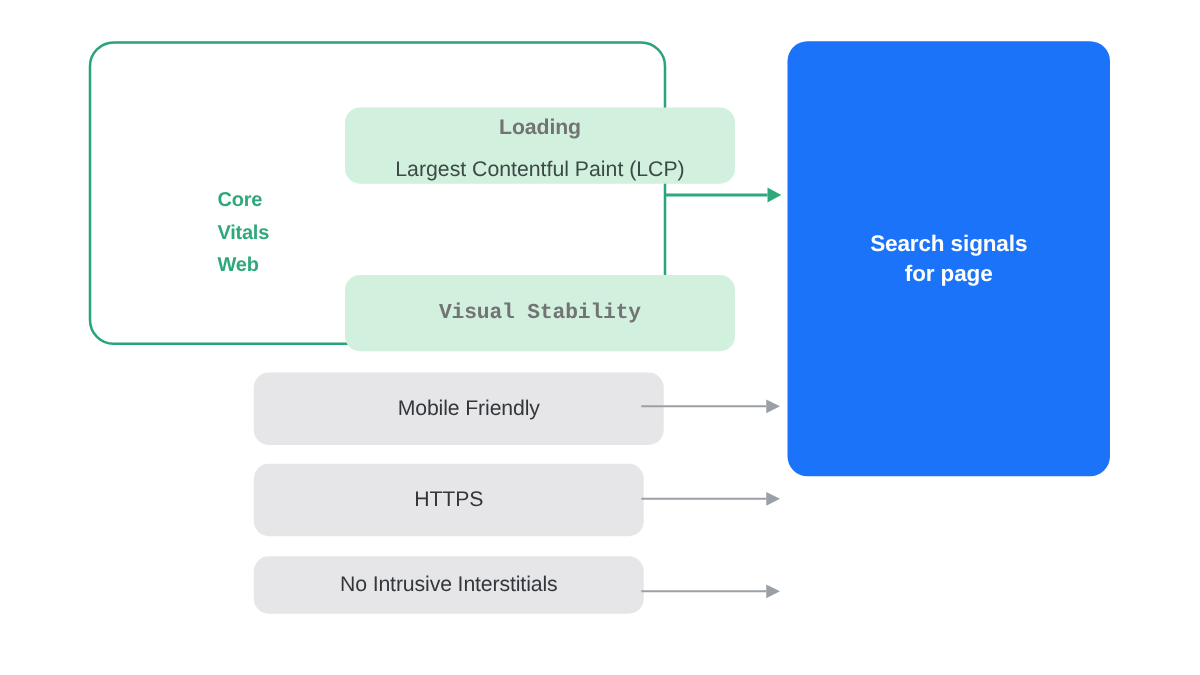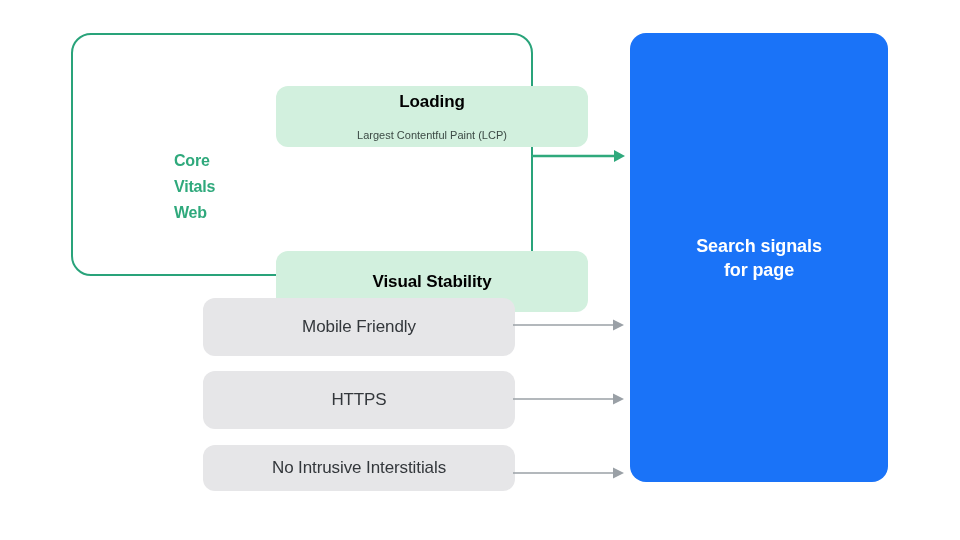--- a/index.html
+++ b/index.html
@@ -54,65 +54,65 @@
     height: 61px;
     background: #D2F0DE;
     border-radius: 12px;
     box-sizing: border-box;
     display: flex;
     flex-direction: column;
     align-items: center;
     justify-content: center;
   }
   .chip-title {
-    color: #000000;
+    color: #737373;
     font-size: 17px;
     font-weight: bold;
     line-height: 21px;
     letter-spacing: -0.1px;
   }
   .chip-sub {
     color: #3C4A45;
-    font-size: 11px;
+    font-size: 17px;
     font-weight: normal;
     line-height: 15px;
     margin-top: 16px;
   }
   #chip-loading       { top: 51px; }
   #chip-interactivity { top: 125px; }
-  #chip-visual        { top: 216px; }
+  #chip-visual        { top: 185px; font-family: Liberation Mono, monospace; }
 
   
   .gbox {
     position: absolute;
     left: 203px;
     width: 312px;
     background: #E6E6E8;
     border-radius: 12px;
     display: flex;
     align-items: center;
     justify-content: center;
   }
   .gbox-label {
     color: #33373B;
     font-size: 17px;
     font-weight: normal;
     letter-spacing: -0.1px;
   }
-  #gbox-mobile { top: 298px; height: 58px; }
+  #gbox-mobile { top: 298px; height: 58px; padding-left: 16px; }
   #gbox-https  { top: 371px; height: 58px; }
   #gbox-nii    { top: 445px; height: 46px; }
 
   
   #blue-panel {
     position: absolute;
     left: 630px;
     top: 33px;
     width: 258px;
-    height: 449px;
+    height: 348px;
     background: #1A73F8;
     border-radius: 16px;
     display: flex;
     align-items: center;
     justify-content: center;
   }
   #blue-text {
     color: #ffffff;
     font-size: 18px;
     font-weight: bold;

